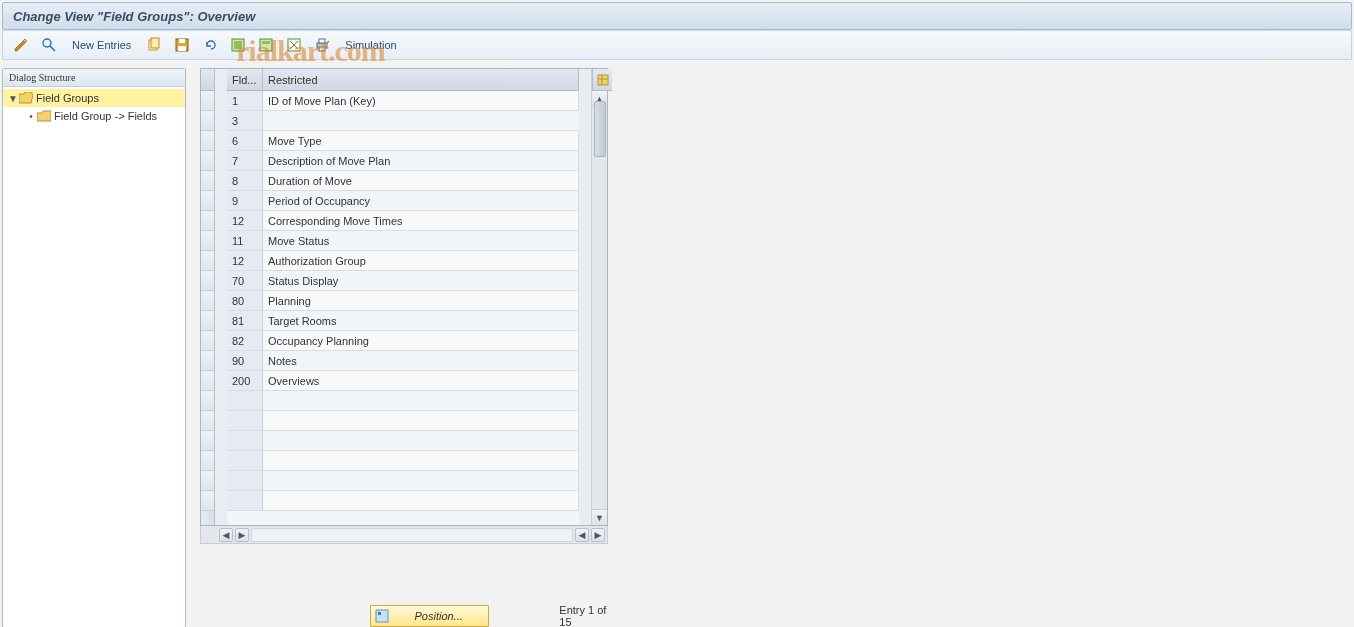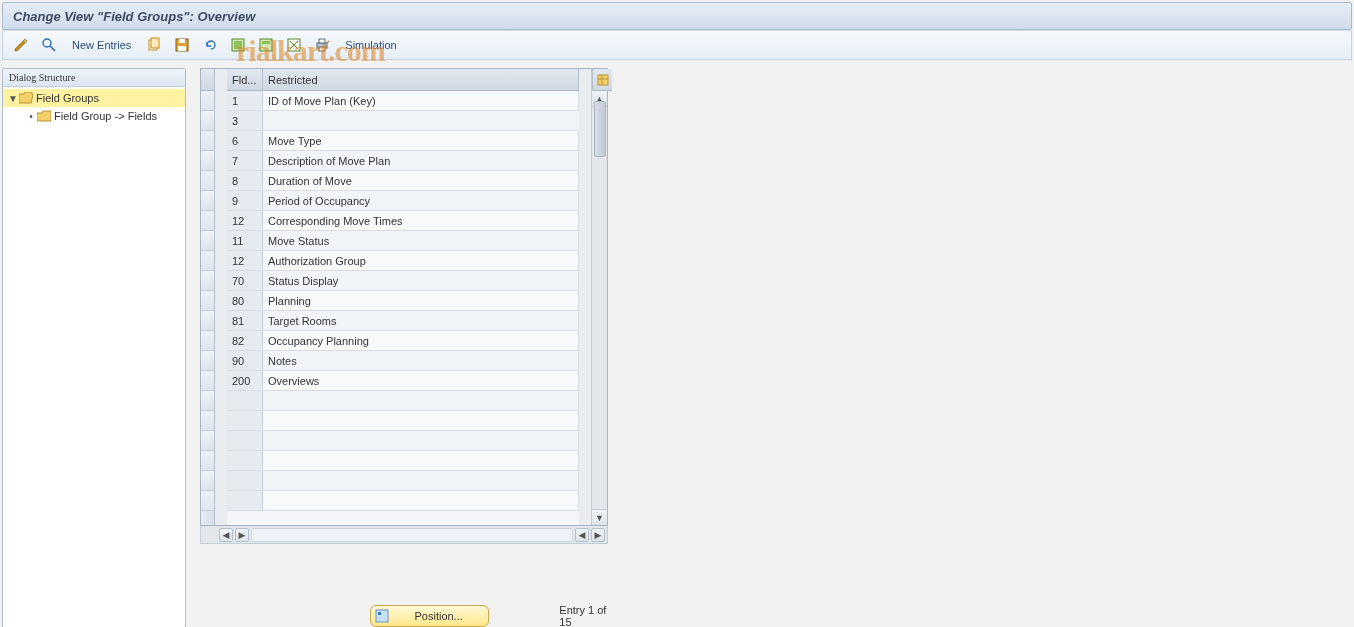--- a/index.html
+++ b/index.html
@@ -232,27 +232,28 @@
   .footer{
     margin-top:60px;
     display:flex;
     align-items:center;
     gap:70px;
     padding-left:170px;
   }
   .pos-btn{
     width:150px;height:22px;
     background:linear-gradient(to bottom,#fff9d9,#ffe789);
-    border:1px solid #c9a84a; border-radius:6px;
+    border:1px solid #c9a84a; border-radius:1px;
     display:flex;align-items:center;
     cursor:pointer;
     font-size:11px;color:#333;
     padding:0 4px;
     gap:4px;
     justify-content:flex-start;
+    font-style:italic;
   }
   .pos-btn .lbl{flex:1;text-align:center;}
   .entry-txt{ font-size:11px;color:#333;}
   
   .splitter {
     width:6px;
     cursor:col-resize;
     margin-right:2px;
     position:relative;
   }

